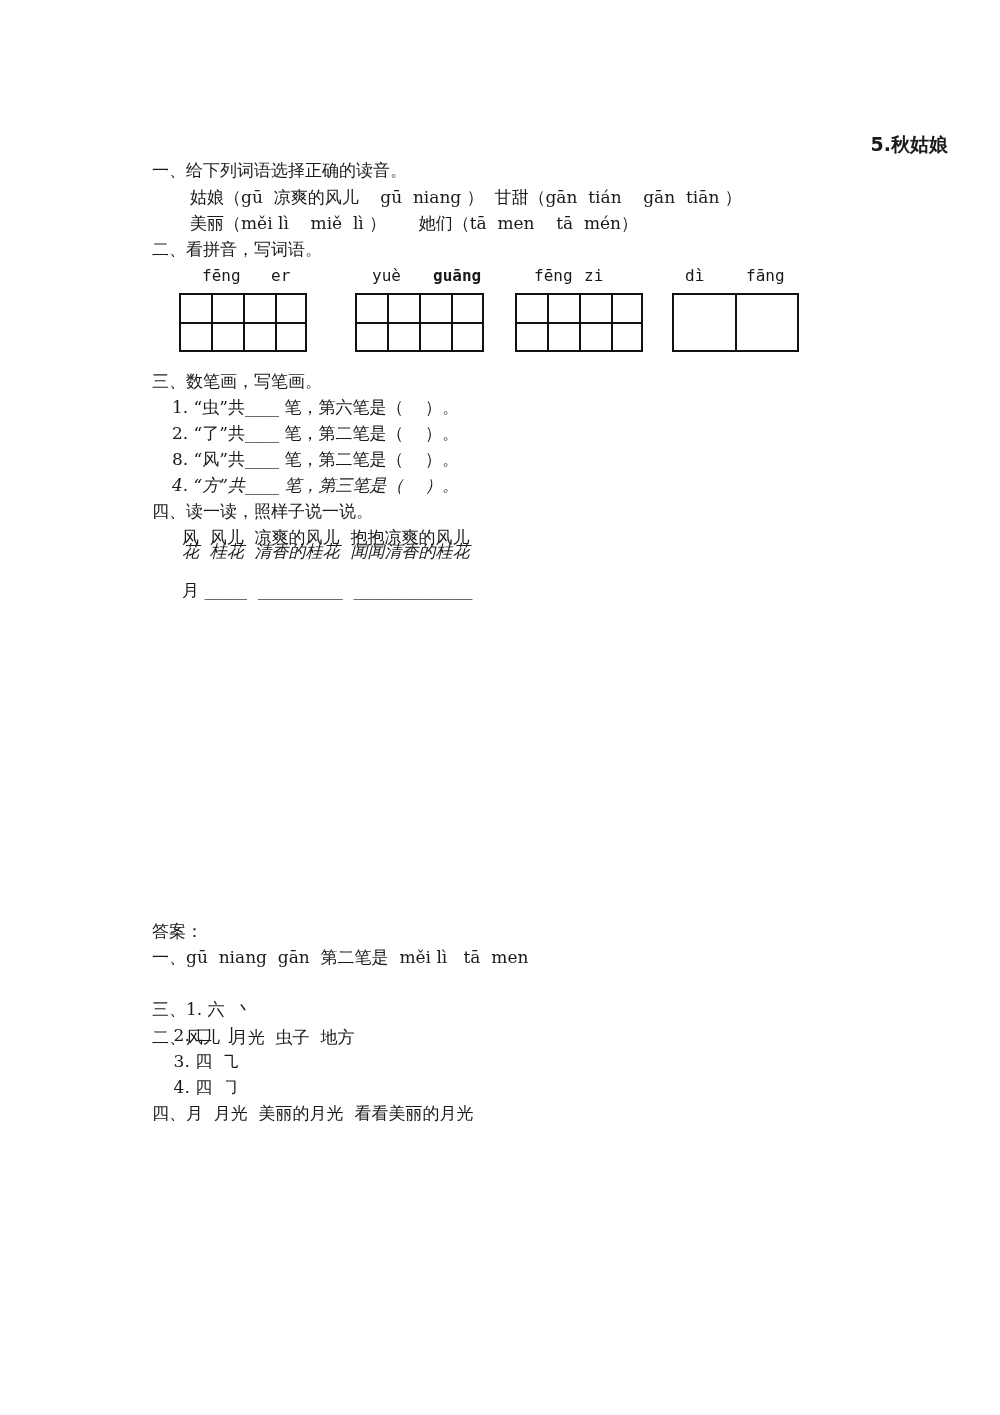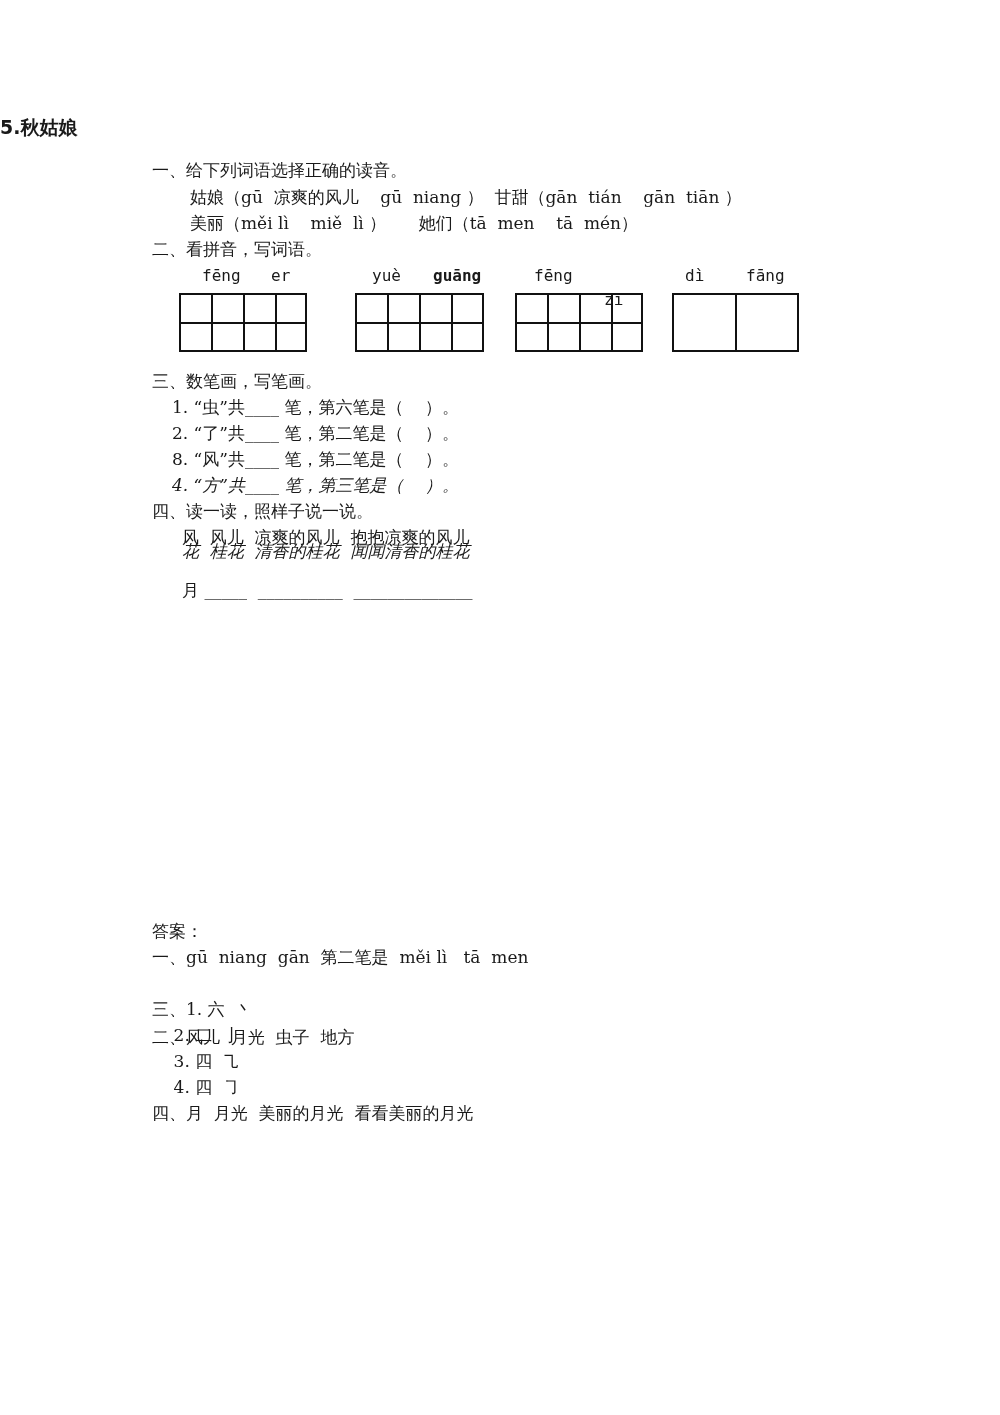--- a/index.html
+++ b/index.html
@@ -1,20 +1,20 @@
 <!DOCTYPE html>
 <html><head>
 <meta charset="utf-8">
 <style>
   html, body { margin: 0; padding: 0; background: #ffffff; }
   body { width: 1000px; height: 1415px; position: relative; overflow: hidden;
          font-family: "DejaVu Serif", "Liberation Serif", serif; color: #1a1a1a; }
   .abs { position: absolute; white-space: pre; }
   .title { font-family: "DejaVu Sans", "Liberation Sans", sans-serif; font-weight: bold;
-           font-size: 19px; left: 0; width: 948px; top: 115px; text-align: left; }
+           font-size: 19px; left: 0; width: 948px; top: 132px; text-align: right; }
   .line { font-size: 17px; line-height: 26px; }
   .py { font-family: "DejaVu Sans Mono", "Liberation Mono", monospace; font-size: 16px; }
   .grid { position: absolute; border: 2px solid #111; box-sizing: border-box; }
   .grid .v { position: absolute; top: 0; bottom: 0; width: 0; border-left: 2px solid #111; }
   .grid .h { position: absolute; left: 0; right: 0; height: 0; border-top: 2px solid #111; }
 </style>
 </head>
 <body>
 
 <div class="abs title">5.秋姑娘</div>
@@ -23,21 +23,21 @@
 <div class="abs line" style="left:190px; top:184px;">姑娘（gū  凉爽的风儿    gū  niang ）  甘甜（gān  tián    gān  tiān ）</div>
 <div class="abs line" style="left:190px; top:210px;">美丽（měi lì    miě  lì ）      她们（tā  men    tā  mén）</div>
 
 <div class="abs line" style="left:152px; top:236px;">二、看拼音，写词语。</div>
 
 <div class="abs py" style="left:202px; top:266px;">fēng</div>
 <div class="abs py" style="left:271px; top:266px;">er</div>
 <div class="abs py" style="left:372px; top:266px;">yuè</div>
 <div class="abs py" style="left:433px; top:266px;font-weight:bold;">guāng</div>
 <div class="abs py" style="left:534px; top:266px;">fēng</div>
-<div class="abs py" style="left:604px; top:266px;margin-top:24px;">zi</div>
+<div class="abs py" style="left:584px; top:266px;">zi</div>
 <div class="abs py" style="left:685px; top:266px;">dì</div>
 <div class="abs py" style="left:746px; top:266px;">fāng</div>
 
 <div class="grid" style="left:179px; top:293px; width:128px; height:59px;">
   <div class="v" style="left:30px;"></div>
     <div class="v" style="left:62px;"></div>
     <div class="v" style="left:94px;"></div>
   <div class="h" style="top:27px;"></div>
 </div>
 <div class="grid" style="left:355px; top:293px; width:129px; height:59px;">

